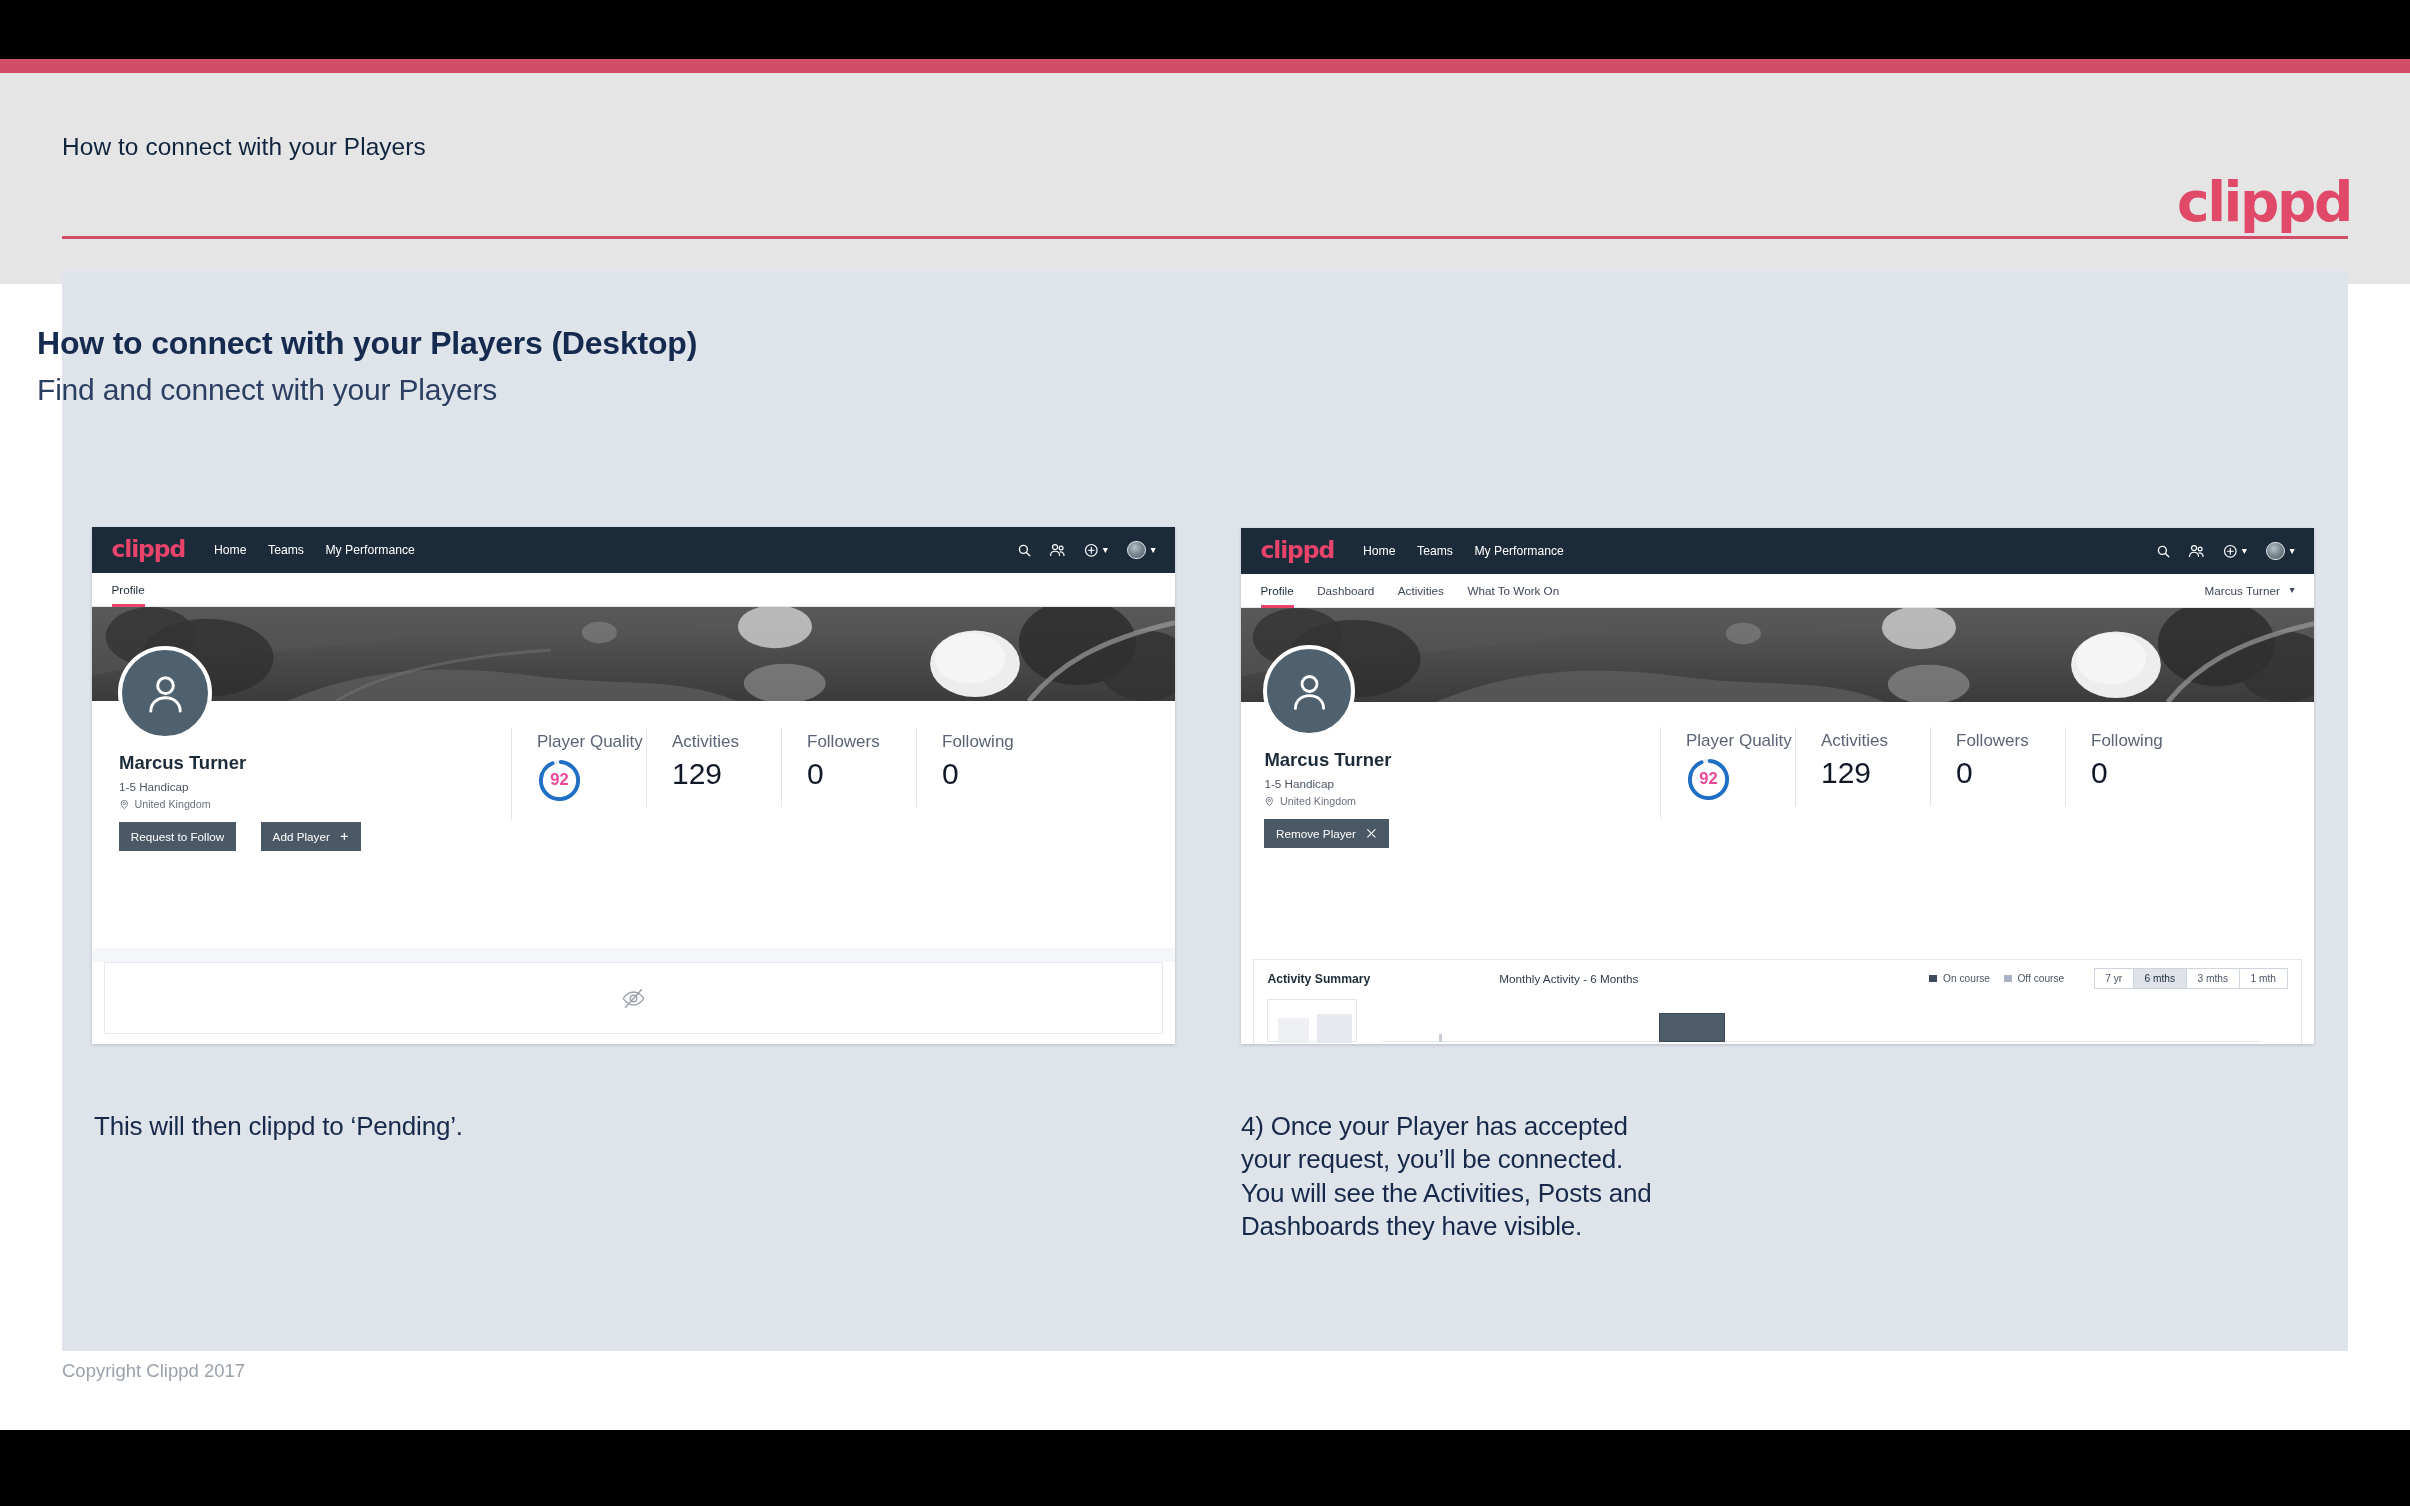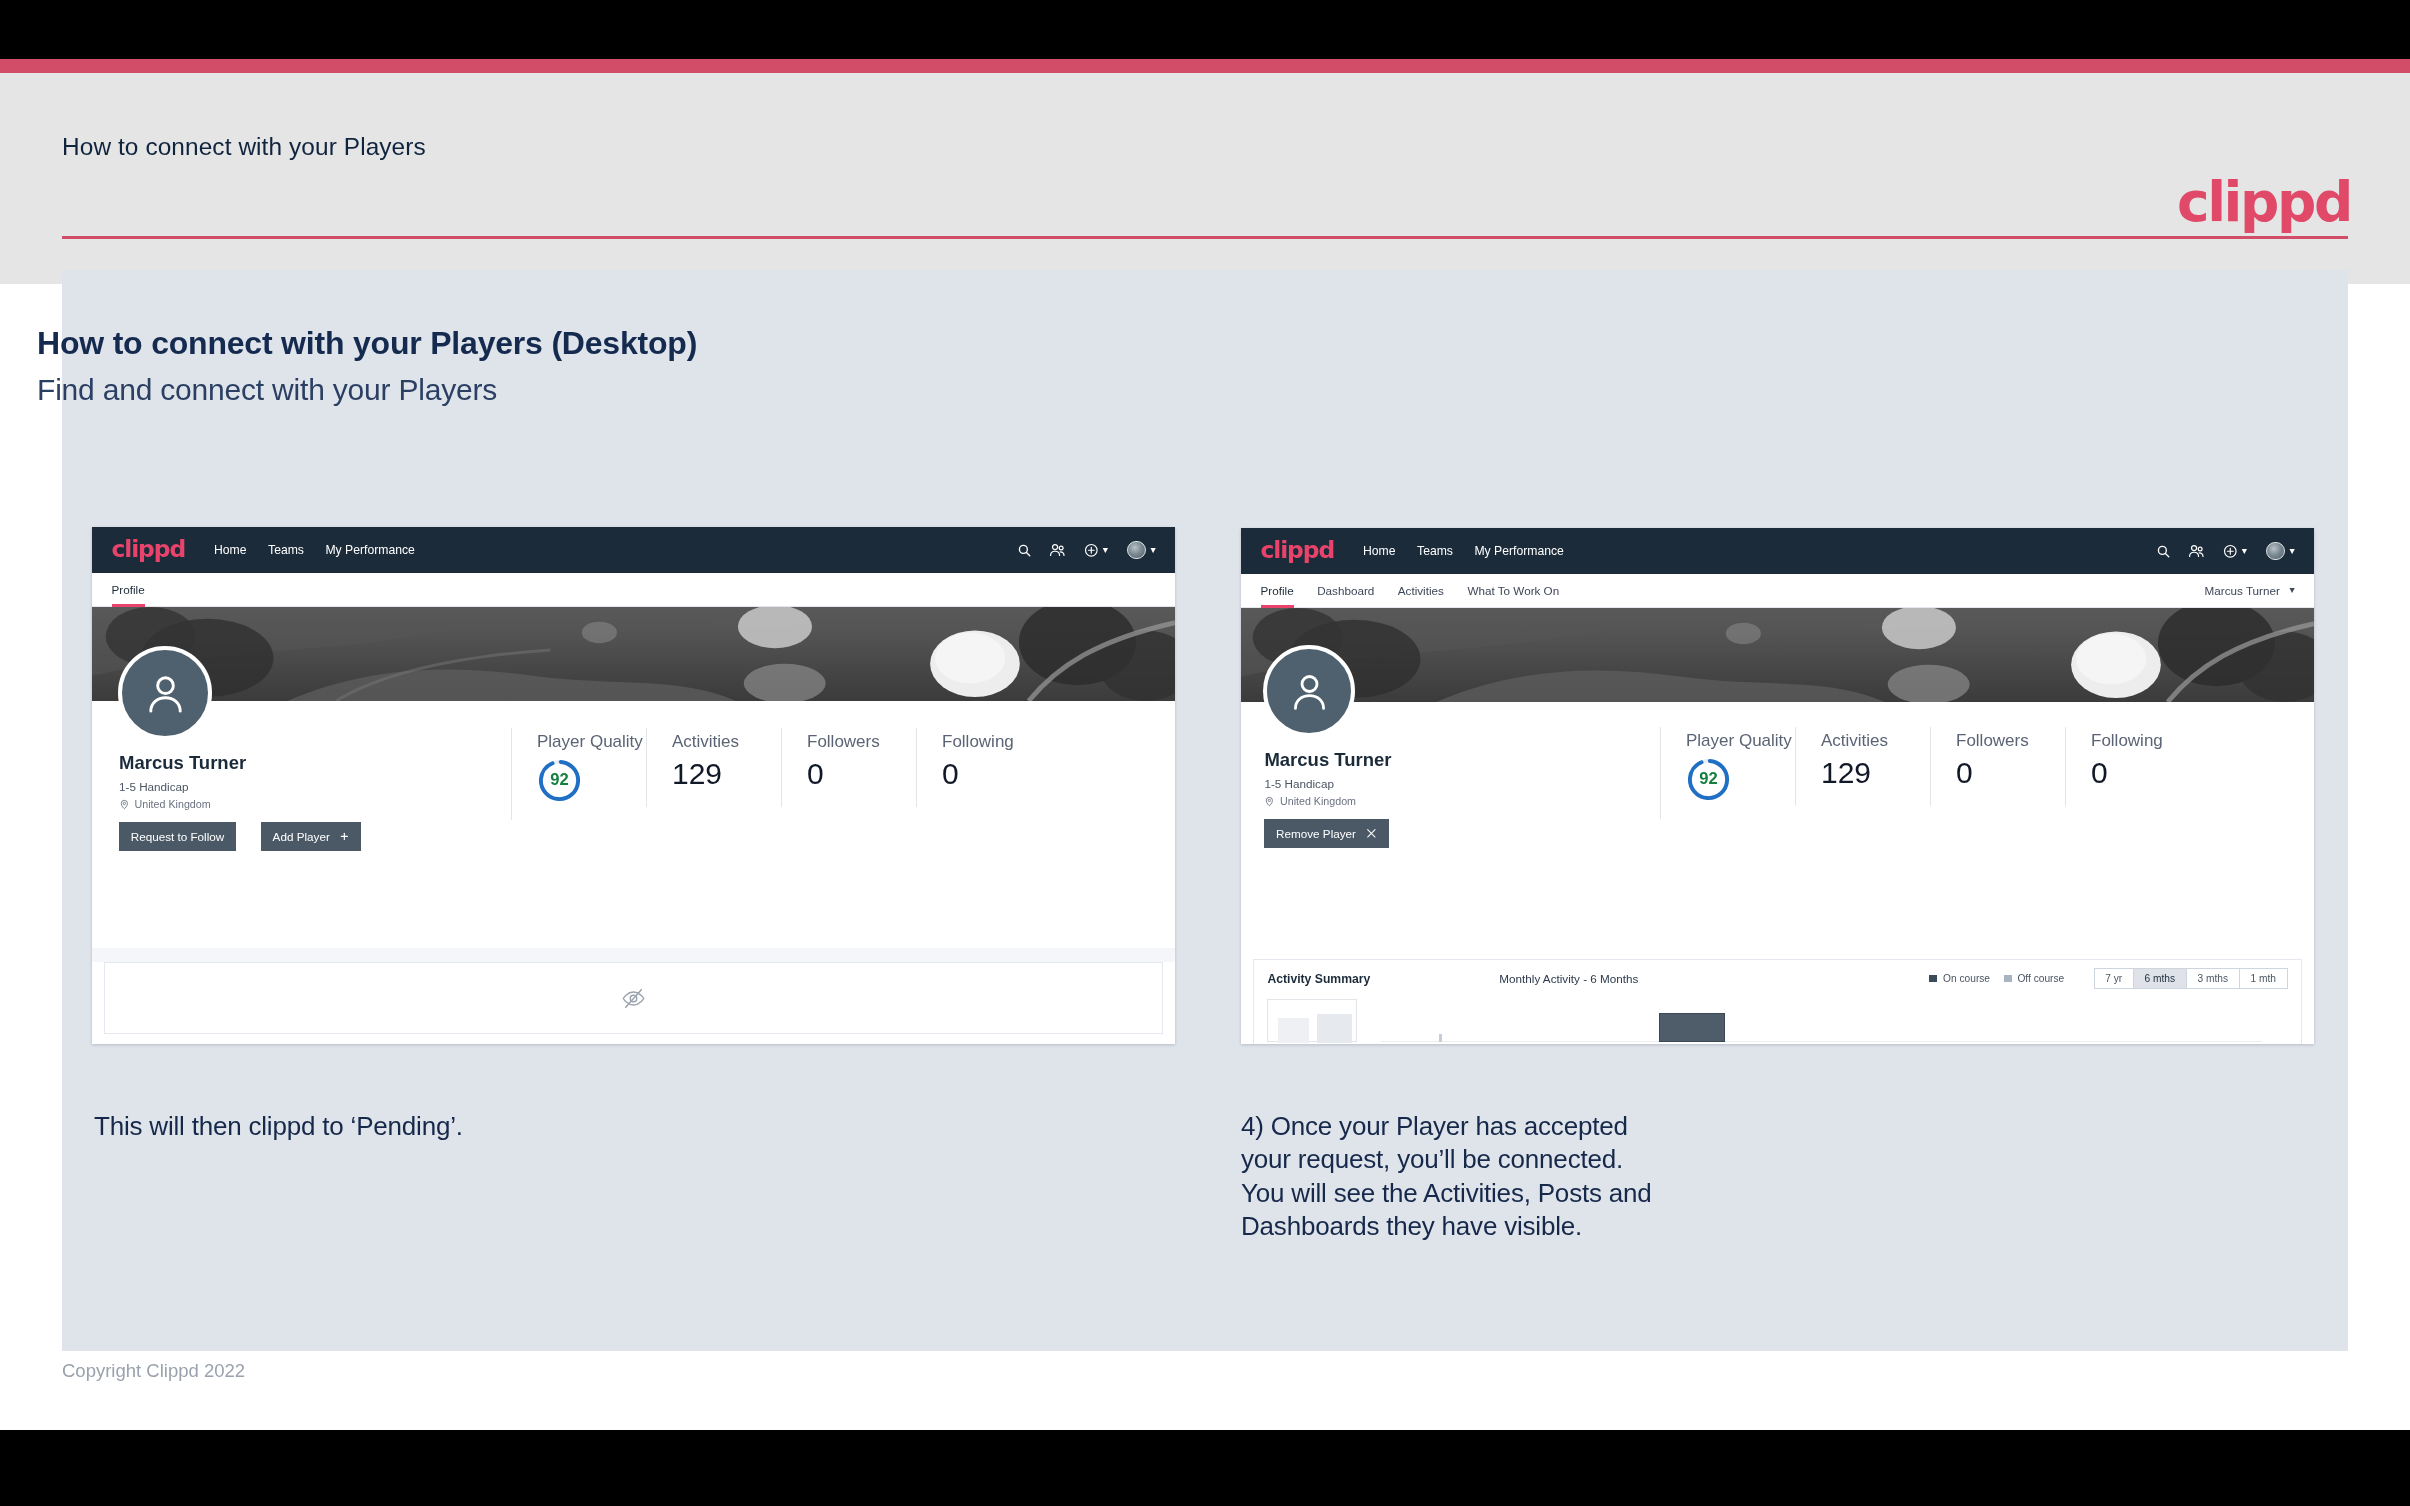--- a/index.html
+++ b/index.html
@@ -129,21 +129,21 @@
   .stat {
     padding:3.9px 0 17.6px 25px; border-left:1px solid #e2e5ea; min-width:135px;
   }
   .stat-label { font-size:17px; color:#5b6475; margin-bottom:5.9px; }
   .stat-value { font-size:30px; font-weight:400; color:#111827; line-height:1.05; }
 
   .ring-wrap { position:relative; width:45px; height:45px; margin-top:2.9px; }
   .ring-wrap svg { position:absolute; inset:0; }
   .ring-num {
     position:absolute; inset:0; display:flex; align-items:center; justify-content:center;
-    font-size:16.6px; font-weight:700; color:#15803d;
+    font-size:16.6px; font-weight:700; color:#ec4899;
   }
 
   
   .lower-card {
     position:absolute; left:11.7px; right:11.7px; top:435px; height:72px;
     background:#ffffff; border:1px solid #e5e8ee;
     display:flex; align-items:center; justify-content:center;
   }
   .shot-left .lower-strip {
     position:absolute; left:0; right:0; top:421px; height:13.7px; background:#f4f6f9;
@@ -520,17 +520,17 @@
     <div>This will then clippd to ‘Pending’.</div>
   </div>
 
   <div class="caption caption-right">
     <div>4) Once your Player has accepted</div>
     <div>your request, you’ll be connected.</div>
     <div>You will see the Activities, Posts and</div>
     <div>Dashboards they have visible.</div>
   </div>
 
-  <div class="copyright">Copyright Clippd 2022</div>
+  <div class="copyright">Copyright Clippd 2017</div>
 
   <div class="bottom-black-bar"></div>
 </div>
 
 
 </body></html>

